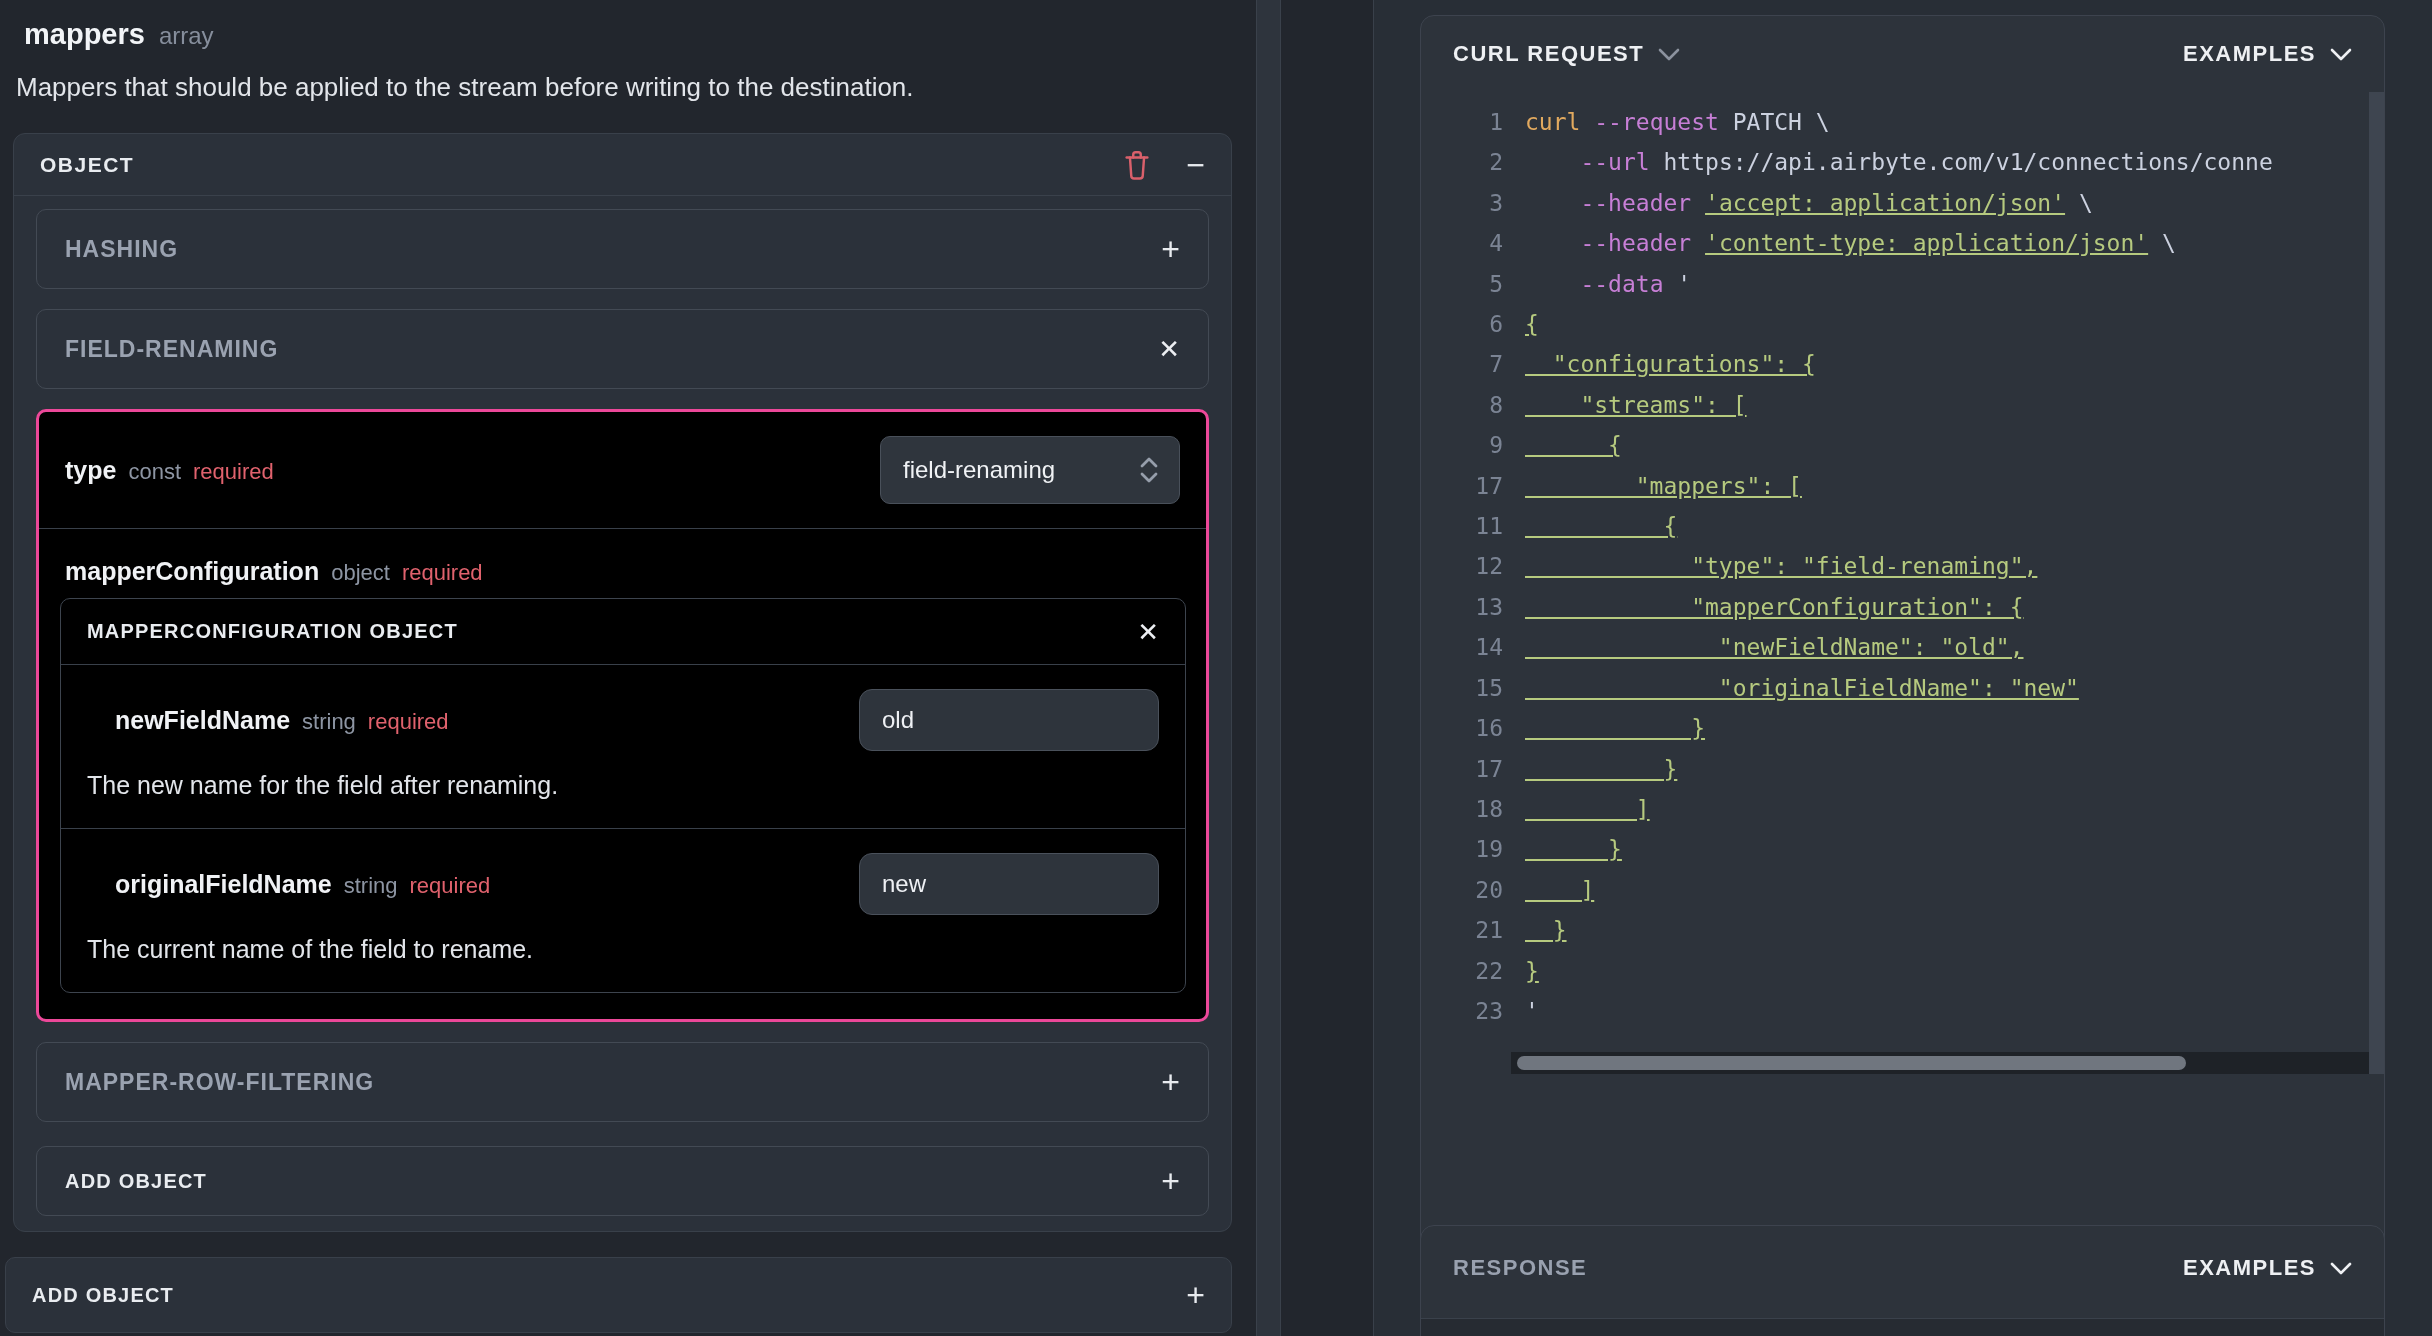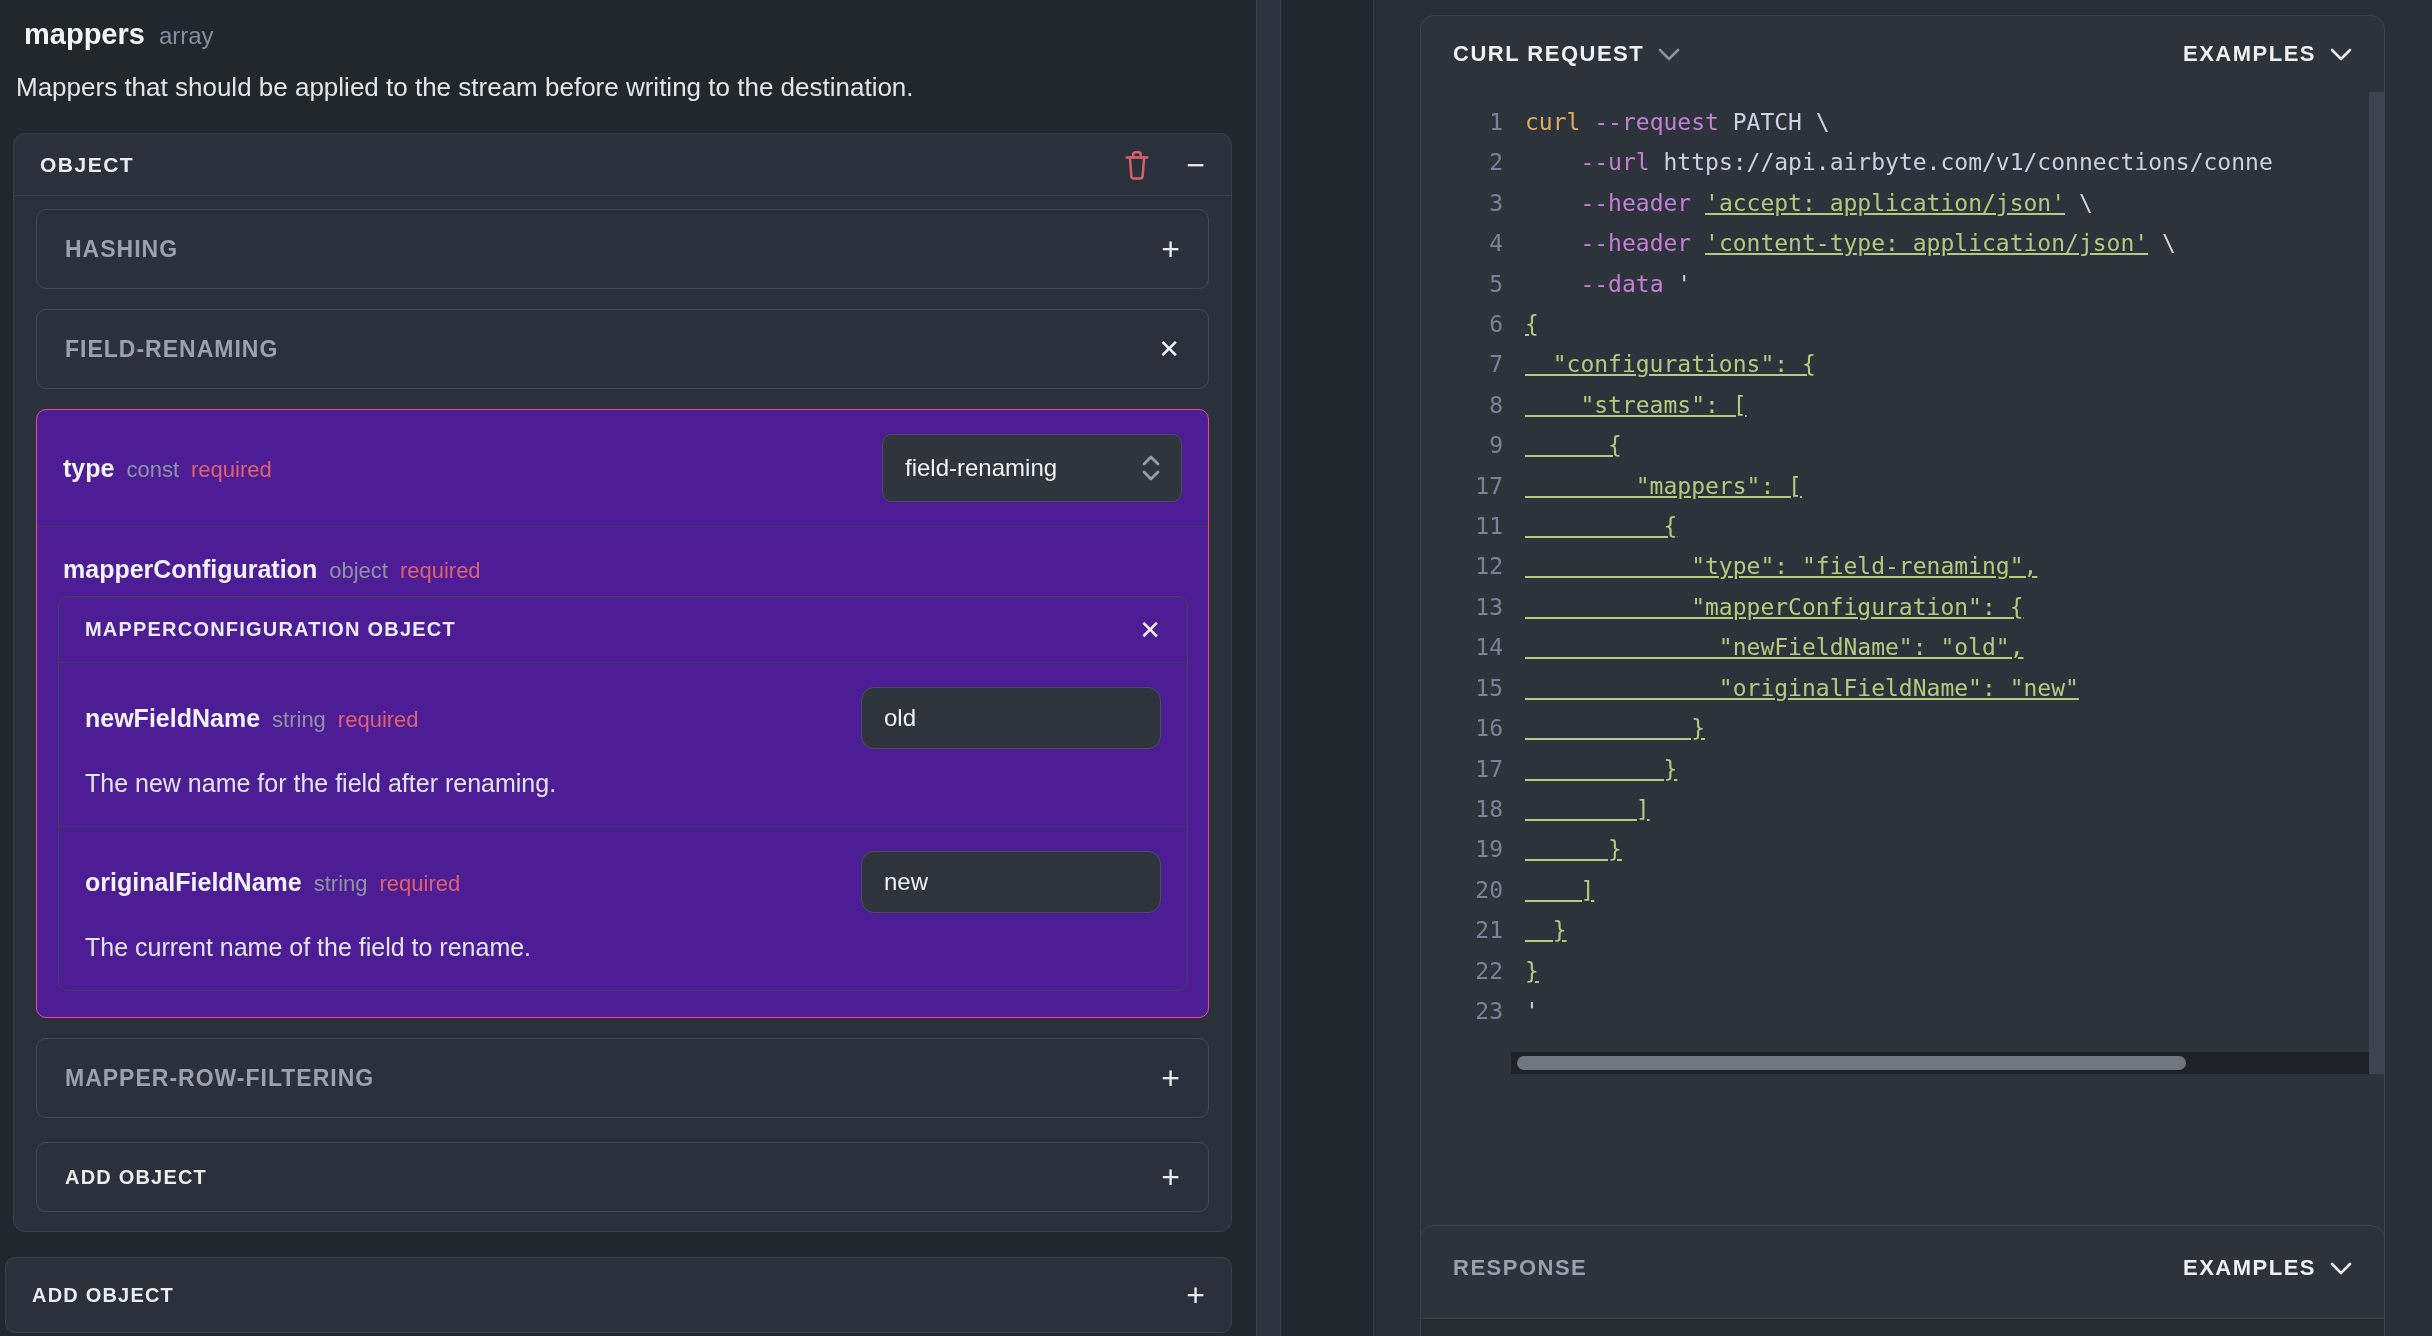--- a/index.html
+++ b/index.html
@@ -27,37 +27,37 @@
   .glyph { font-size:32px; line-height:1; color:#e8ebef; font-weight:400; }
   .glyph-x { font-size:26px; line-height:1; color:#eceef2; font-weight:400; }
 
   .panel-body { padding:13px 22px 22px 22px; }
   .section-box { border:1px solid #434a54; border-radius:10px; height:80px; margin-top:20px;
                  display:flex; align-items:center; justify-content:space-between; padding:0 28px; }
   .section-box.first { margin-top:0; }
   .section-title-gray { font-size:23px; font-weight:700; letter-spacing:1px; color:#9aa2b0; }
   .section-title-white { font-size:20px; font-weight:700; letter-spacing:1.2px; color:#e9ecf0; }
 
-  .content-box { margin-top:20px; background:#4c1d95; border:1px solid #ec4899; border-radius:10px; }
+  .content-box { margin-top:20px; background:#000000; border:3px solid #ec4899; border-radius:10px; }
   .frow { display:flex; align-items:center; justify-content:space-between; padding:24px 26px; }
   .frow-divider { border-top:1px solid #39404a; }
   .labels { display:flex; align-items:baseline; gap:12px; }
   .lbl-name { font-size:25px; font-weight:700; color:#f0f2f5; }
   .lbl-meta { font-size:22px; color:#8d95a3; }
   .lbl-req  { font-size:22px; color:#e0626d; }
 
   .select { width:300px; height:68px; background:#2f353d; border:1px solid #49505a; border-radius:10px;
             display:flex; align-items:center; justify-content:space-between; padding:0 18px 0 22px;
             font-size:24px; color:#f0f2f5; cursor:pointer; }
 
   .nested-box { margin:2px 20px 26px 21px; border:1px solid #3d444e; border-radius:10px; }
   .nested-header { height:66px; display:flex; align-items:center; justify-content:space-between;
                    padding:0 26px; border-bottom:1px solid #39404a; }
   .field-block { padding:24px 26px 28px 26px; }
-  .field-topline { display:flex; align-items:center; justify-content:space-between; }
+  .field-topline { display:flex; align-items:center; justify-content:space-between;margin-left:28px; }
   .text-input { width:300px; height:62px; background:#2e343c; border:1px solid #4a515b; border-radius:13px;
                 color:#eef0f4; font-size:24px; padding:0 22px; font-family:inherit; }
   .field-desc2 { margin-top:20px; font-size:25px; color:#e2e5ea; }
 
   .add-bar-outer { position:absolute; left:5px; top:1257px; width:1227px; height:76px;
                    background:#2b313a; border:1px solid #39404a; border-radius:10px;
                    display:flex; align-items:center; justify-content:space-between; padding:0 26px; }
 
   
   .divider-strip { position:absolute; left:1256px; top:0; width:25px; height:1336px;

